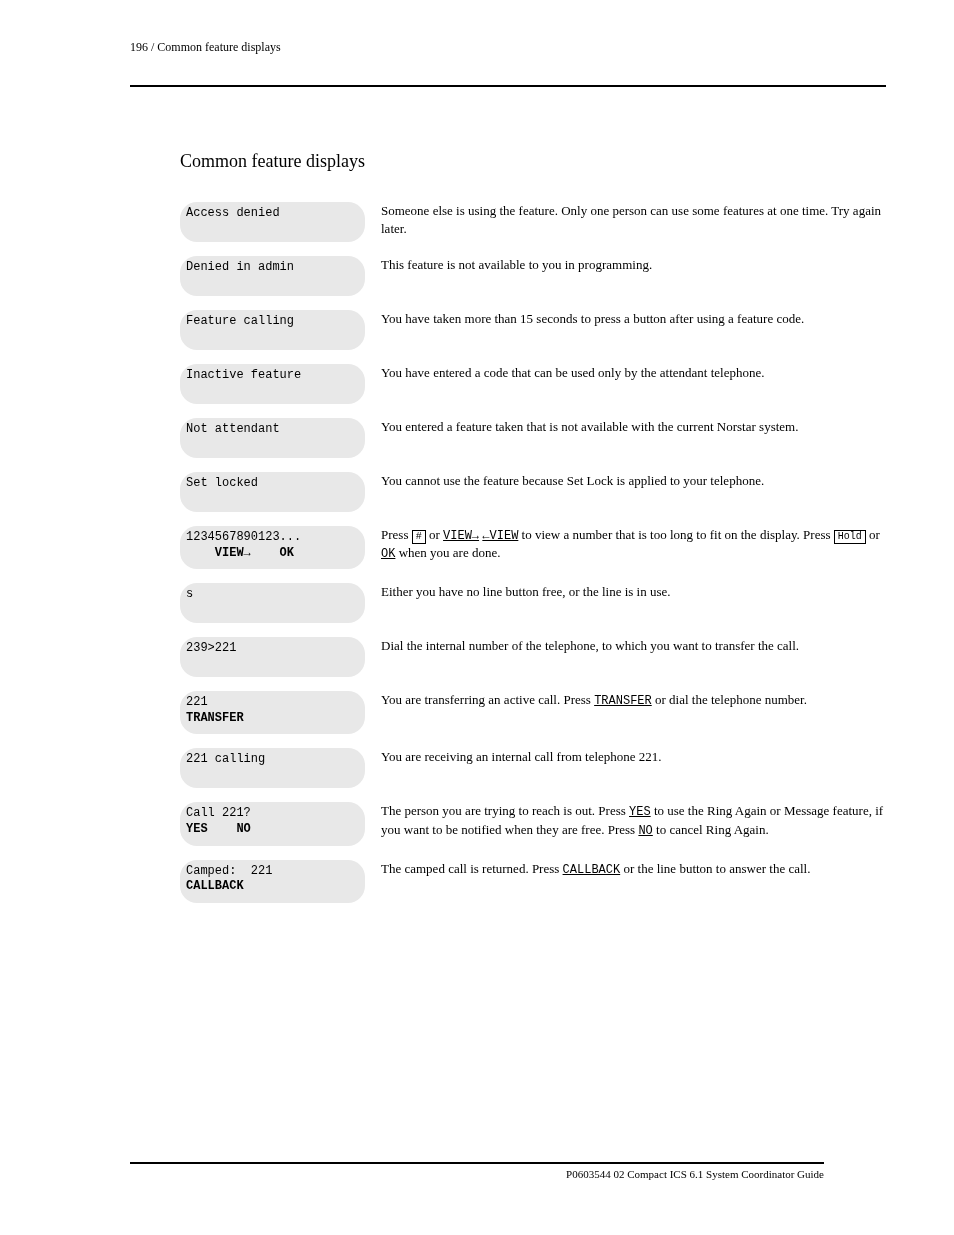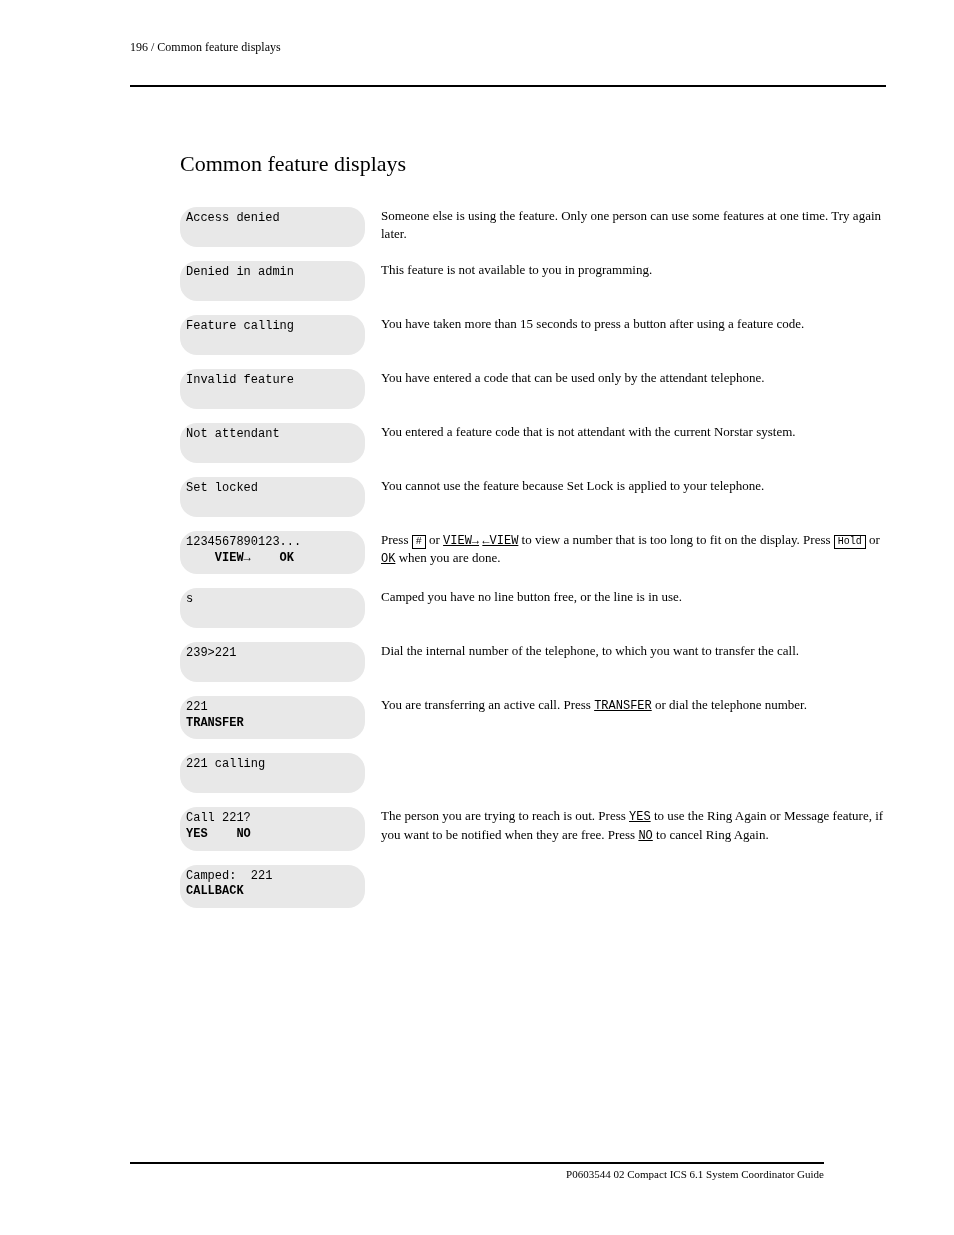--- a/index.html
+++ b/index.html
@@ -18,21 +18,21 @@
     border-top: 2px solid #000;
     margin-bottom: 4px;
   }
   .header-row {
     display: flex;
     justify-content: space-between;
     font-size: 12px;
     margin-bottom: 30px;
   }
   .section-title {
-    font-size: 22px;
+    font-size: 18px;
     margin-left: 50px;
     margin-bottom: 30px;
   }
   .entries {
     margin-left: 50px;
   }
   .entry {
     display: flex;
     align-items: flex-start;
     margin-bottom: 14px;
@@ -119,79 +119,81 @@
         <div class="desc">This feature is not available to you in programming.</div>
       </div>
       <div class="entry">
         <div class="panel">
           <div class="panel-line1">Feature calling</div>
         </div>
         <div class="desc">You have taken more than 15 seconds to press a button after using a feature code.</div>
       </div>
       <div class="entry">
         <div class="panel">
-          <div class="panel-line1">Invalid feature</div>
+          <div class="panel-line1">Inactive feature</div>
         </div>
         <div class="desc">You have entered a code that can be used only by the attendant telephone.</div>
       </div>
       <div class="entry">
         <div class="panel">
           <div class="panel-line1">Not attendant</div>
         </div>
-        <div class="desc">You entered a feature code that is not attendant with the current Norstar system.</div>
+        <div class="desc">You entered a feature taken that is not available with the current Norstar system.</div>
       </div>
       <div class="entry">
         <div class="panel">
           <div class="panel-line1">Set locked</div>
         </div>
         <div class="desc">You cannot use the feature because Set Lock is applied to your telephone.</div>
       </div>
       <div class="entry">
         <div class="panel">
           <div class="panel-line1">1234567890123...</div>
           <div class="panel-line2">    VIEW→    OK</div>
         </div>
         <div class="desc">Press <span class="keycap">#</span> or <span class="inline-mono inline-underline">VIEW→</span> <span class="inline-mono inline-underline">←VIEW</span> to view a number that is too long to fit on the display. Press <span class="keycap">Hold</span> or <span class="inline-mono inline-underline">OK</span> when you are done.</div>
       </div>
       <div class="entry">
         <div class="panel">
           <div class="panel-line1">s</div>
         </div>
-        <div class="desc">Camped you have no line button free, or the line is in use.</div>
+        <div class="desc">Either you have no line button free, or the line is in use.</div>
       </div>
       <div class="entry">
         <div class="panel">
           <div class="panel-line1">239&gt;221</div>
         </div>
         <div class="desc">Dial the internal number of the telephone, to which you want to transfer the call.</div>
       </div>
       <div class="entry">
         <div class="panel">
           <div class="panel-line1">221</div>
           <div class="panel-line2">TRANSFER</div>
         </div>
         <div class="desc">You are transferring an active call. Press <span class="inline-mono inline-underline">TRANSFER</span> or dial the telephone number.</div>
       </div>
       <div class="entry">
         <div class="panel">
           <div class="panel-line1">221 calling</div>
         </div>
+        <div class="desc">You are receiving an internal call from telephone 221.</div>
       </div>
       <div class="entry">
         <div class="panel">
           <div class="panel-line1">Call 221?</div>
           <div class="panel-line2">YES    NO</div>
         </div>
         <div class="desc">The person you are trying to reach is out. Press <span class="inline-mono inline-underline">YES</span> to use the Ring Again or Message feature, if you want to be notified when they are free. Press <span class="inline-mono inline-underline">NO</span> to cancel Ring Again.</div>
       </div>
       <div class="entry">
         <div class="panel">
           <div class="panel-line1">Camped:  221</div>
           <div class="panel-line2">CALLBACK</div>
         </div>
+        <div class="desc">The camped call is returned. Press <span class="inline-mono inline-underline">CALLBACK</span> or the line button to answer the call.</div>
       </div>
     </div>
 </div>
 
 <div class="footer">
   <div class="footer-line"></div>
   <div class="footer-row">P0603544   02   Compact ICS 6.1 System Coordinator Guide</div>
 </div>
 
 </body></html>

